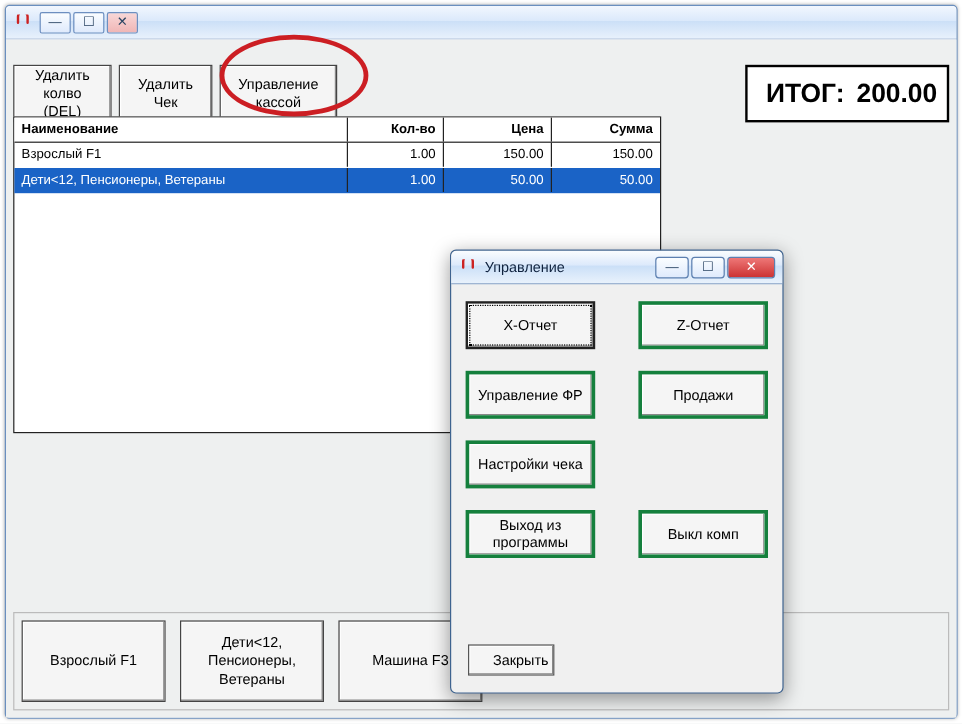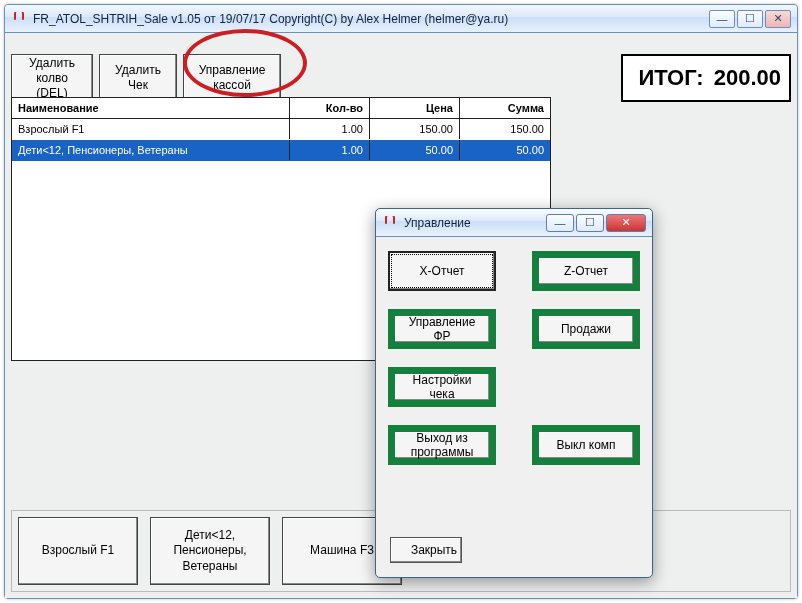--- a/index.html
+++ b/index.html
@@ -173,21 +173,21 @@
     padding:14px 12px 10px 12px;
     height:calc(100% - 28px);
     position:relative;
   }
   .dlg-grid{
     display:grid;
     grid-template-columns:1fr 1fr;
     gap:18px 36px;
   }
   .dbtn{
-    border:7px solid #15803d;
+    border:3px solid #15803d;
     background:#f5f5f5;
     box-shadow: inset -1px -1px 0 #888, inset 1px 1px 0 #fff;
     height:40px;
     display:flex;align-items:center;justify-content:center;
     text-align:center;font-size:12px;line-height:1.2;
     padding:2px 4px;
   }
   .dbtn.default{outline:1px dotted #000; outline-offset:-4px; border:2px solid #222;}
   .dlg-close-btn{
     position:absolute;
@@ -202,21 +202,20 @@
 </head>
 <body>
 
 <div class="window">
   <div class="titlebar">
     <span class="title-icon">
       <svg width="14" height="14" viewBox="0 0 14 14">
           <path d="M3 2 A4 4 0 1 1 11 2 M3 2 L3 7 M11 2 L11 7" stroke="#c22" stroke-width="2" fill="none" stroke-linecap="round"></path>
         </svg>
     </span>
-    <span class="title-text">FR_ATOL_SHTRIH_Sale v1.05 от 19/07/17 Copyright(C) by Alex Helmer  (helmer@ya.ru)</span>
     <div class="winbtns">
       <div class="winbtn">—</div>
       <div class="winbtn">☐</div>
       <div class="winbtn close">✕</div>
     </div>
   </div>
 
   <div class="client">
 
     <div class="topbar">

